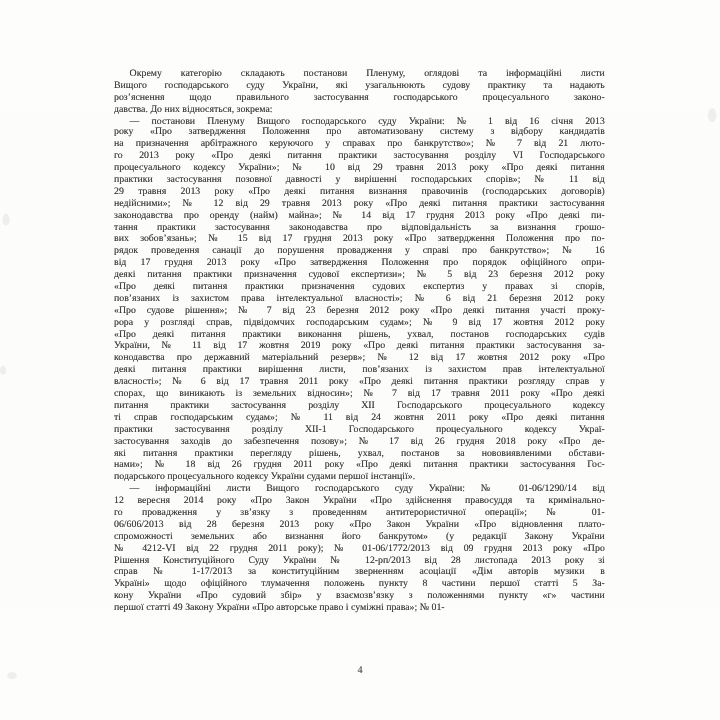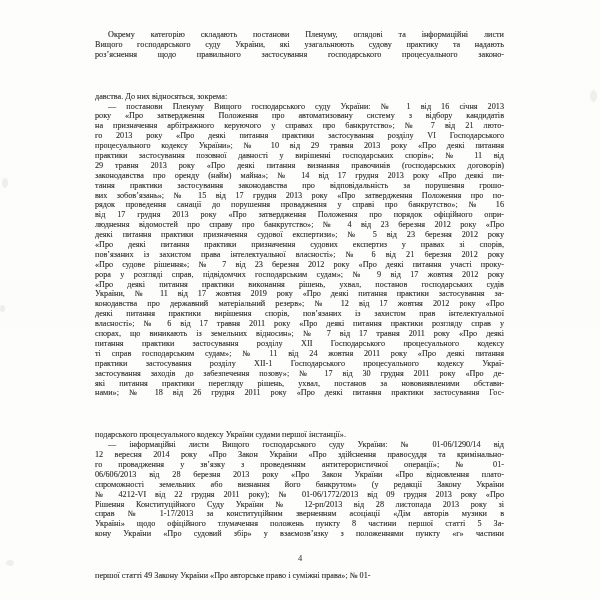--- a/index.html
+++ b/index.html
@@ -13,36 +13,36 @@
   }
   .page {
     position: absolute;
     left: 0; top: 0;
     width: 600px; height: 600px;
     background: linear-gradient(180deg, #fdfdfc 0%, #fcfcfb 50%, #fdfdfc 100%);
   }
   .text-block {
     position: absolute;
     left: 95px;
-    top: 30px;
+    top: 56px;
     width: 409px;
     color: #3b3b3b;
     font-size: 8.2px;
     line-height: 9.9px;
     text-shadow: 0 0 0.45px rgba(70,70,70,0.6);
   }
   .paragraph { margin: 0; }
   .line {
     height: 9.9px;
     overflow: hidden;
     text-align: justify;
     text-align-last: justify;
   }
   .line.first { text-indent: 13px; }
-  .line.last { text-align-last: left; margin-top: 32px; }
+  .line.last { text-align-last: left; }
   .page-number {
     position: absolute;
     left: 0; right: 0;
     top: 553px;
     text-align: center;
     font-size: 8.5px;
     color: #555;
     text-shadow: 0 0 0.4px rgba(90,90,90,0.5);
   }
   .scan-artifact {
@@ -72,41 +72,41 @@
         <div class="line last">давства. До них відносяться, зокрема:</div>
       </div>
       <div class="paragraph">
         <div class="line first">— постанови Пленуму Вищого господарського суду України: № 1 від 16 січня 2013</div>
         <div class="line">року «Про затвердження Положення про автоматизовану систему з відбору кандидатів</div>
         <div class="line">на призначення арбітражного керуючого у справах про банкрутство»; № 7 від 21 люто-</div>
         <div class="line">го 2013 року «Про деякі питання практики застосування розділу VI Господарського</div>
         <div class="line">процесуального кодексу України»; № 10 від 29 травня 2013 року «Про деякі питання</div>
         <div class="line">практики застосування позовної давності у вирішенні господарських спорів»; № 11 від</div>
         <div class="line">29 травня 2013 року «Про деякі питання визнання правочинів (господарських договорів)</div>
+        <div class="line">недійсними»; № 12 від 29 травня 2013 року «Про деякі питання практики застосування</div>
         <div class="line">законодавства про оренду (найм) майна»; № 14 від 17 грудня 2013 року «Про деякі пи-</div>
-        <div class="line">тання практики застосування законодавства про відповідальність за порушення грошо-</div>
+        <div class="line">тання практики застосування законодавства про відповідальність за визнання грошо-</div>
         <div class="line">вих зобов’язань»; № 15 від 17 грудня 2013 року «Про затвердження Положення про по-</div>
         <div class="line">рядок проведення санації до порушення провадження у справі про банкрутство»; № 16</div>
         <div class="line">від 17 грудня 2013 року «Про затвердження Положення про порядок офіційного опри-</div>
-        <div class="line">люднення відомостей про справу про банкрутство»; № 4 від 23 березня 2012 року «Про</div>
         <div class="line">деякі питання практики призначення судової експертизи»; № 5 від 23 березня 2012 року</div>
         <div class="line">«Про деякі питання практики призначення судових експертиз у правах зі спорів,</div>
         <div class="line">пов’язаних із захистом права інтелектуальної власності»; № 6 від 21 березня 2012 року</div>
         <div class="line">«Про судове рішення»; № 7 від 23 березня 2012 року «Про деякі питання участі проку-</div>
         <div class="line">рора у розгляді справ, підвідомчих господарським судам»; № 9 від 17 жовтня 2012 року</div>
         <div class="line">«Про деякі питання практики виконання рішень, ухвал, постанов господарських судів</div>
         <div class="line">України, № 11 від 17 жовтня 2019 року «Про деякі питання практики застосування за-</div>
         <div class="line">конодавства про державний матеріальний резерв»; № 12 від 17 жовтня 2012 року «Про</div>
-        <div class="line">деякі питання практики вирішення спорів, пов’язаних із захистом прав інтелектуальної</div>
+        <div class="line">деякі питання практики вирішення листи, пов’язаних із захистом прав інтелектуальної</div>
         <div class="line">власності»; № 6 від 17 травня 2011 року «Про деякі питання практики розгляду справ у</div>
         <div class="line">спорах, що виникають із земельних відносин»; № 7 від 17 травня 2011 року «Про деякі</div>
         <div class="line">питання практики застосування розділу XII Господарського процесуального кодексу</div>
         <div class="line">ті справ господарським судам»; № 11 від 24 жовтня 2011 року «Про деякі питання</div>
         <div class="line">практики застосування розділу XII-1 Господарського процесуального кодексу Украї-</div>
-        <div class="line">застосування заходів до забезпечення позову»; № 17 від 30 грудня 2011 року «Про де-</div>
+        <div class="line">застосування заходів до забезпечення позову»; № 17 від 26 грудня 2018 року «Про де-</div>
         <div class="line">які питання практики перегляду рішень, ухвал, постанов за нововиявленими обстави-</div>
         <div class="line">нами»; № 18 від 26 грудня 2011 року «Про деякі питання практики застосування Гос-</div>
         <div class="line last">подарського процесуального кодексу України судами першої інстанції».</div>
       </div>
       <div class="paragraph">
         <div class="line first">— інформаційні листи Вищого господарського суду України: № 01-06/1290/14 від</div>
         <div class="line">12 вересня 2014 року «Про Закон України «Про здійснення правосуддя та кримінально-</div>
         <div class="line">го провадження у зв’язку з проведенням антитерористичної операції»; № 01-</div>
         <div class="line">06/606/2013 від 28 березня 2013 року «Про Закон України «Про відновлення плато-</div>
         <div class="line">спроможності земельних або визнання його банкрутом» (у редакції Закону України</div>

